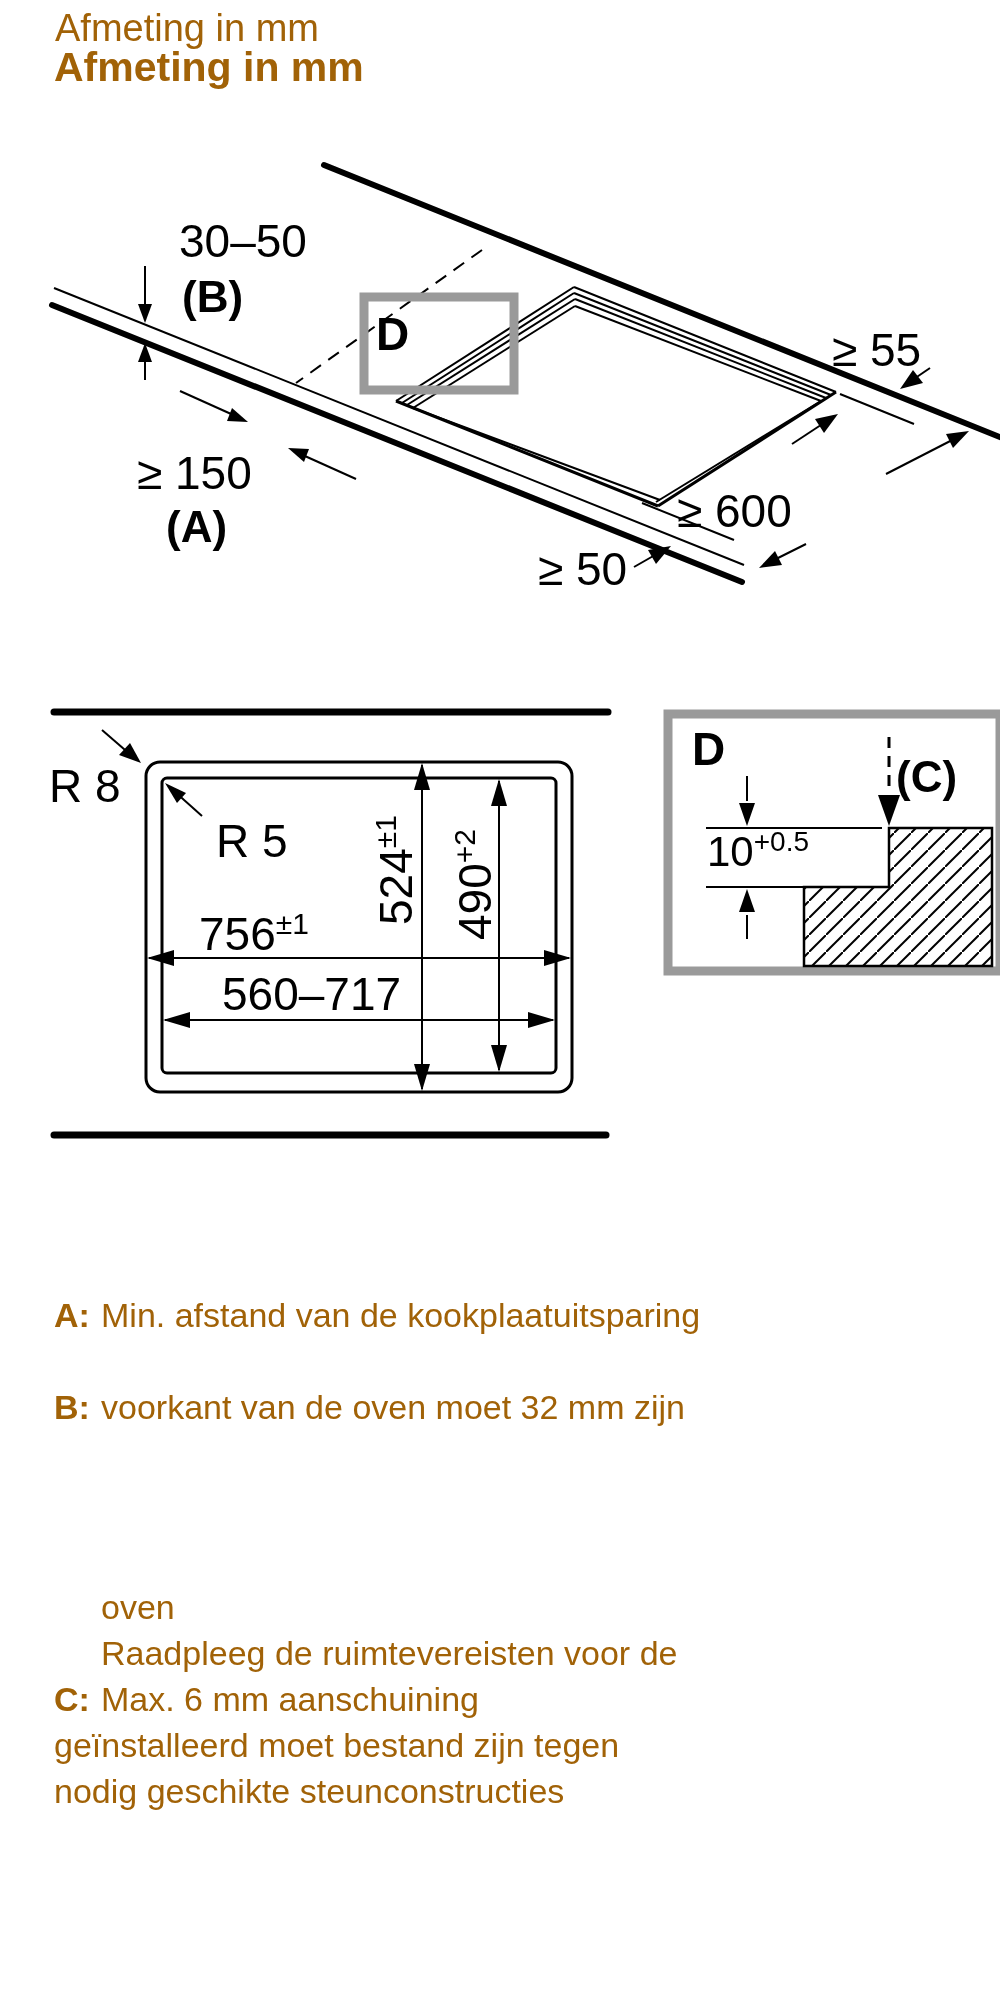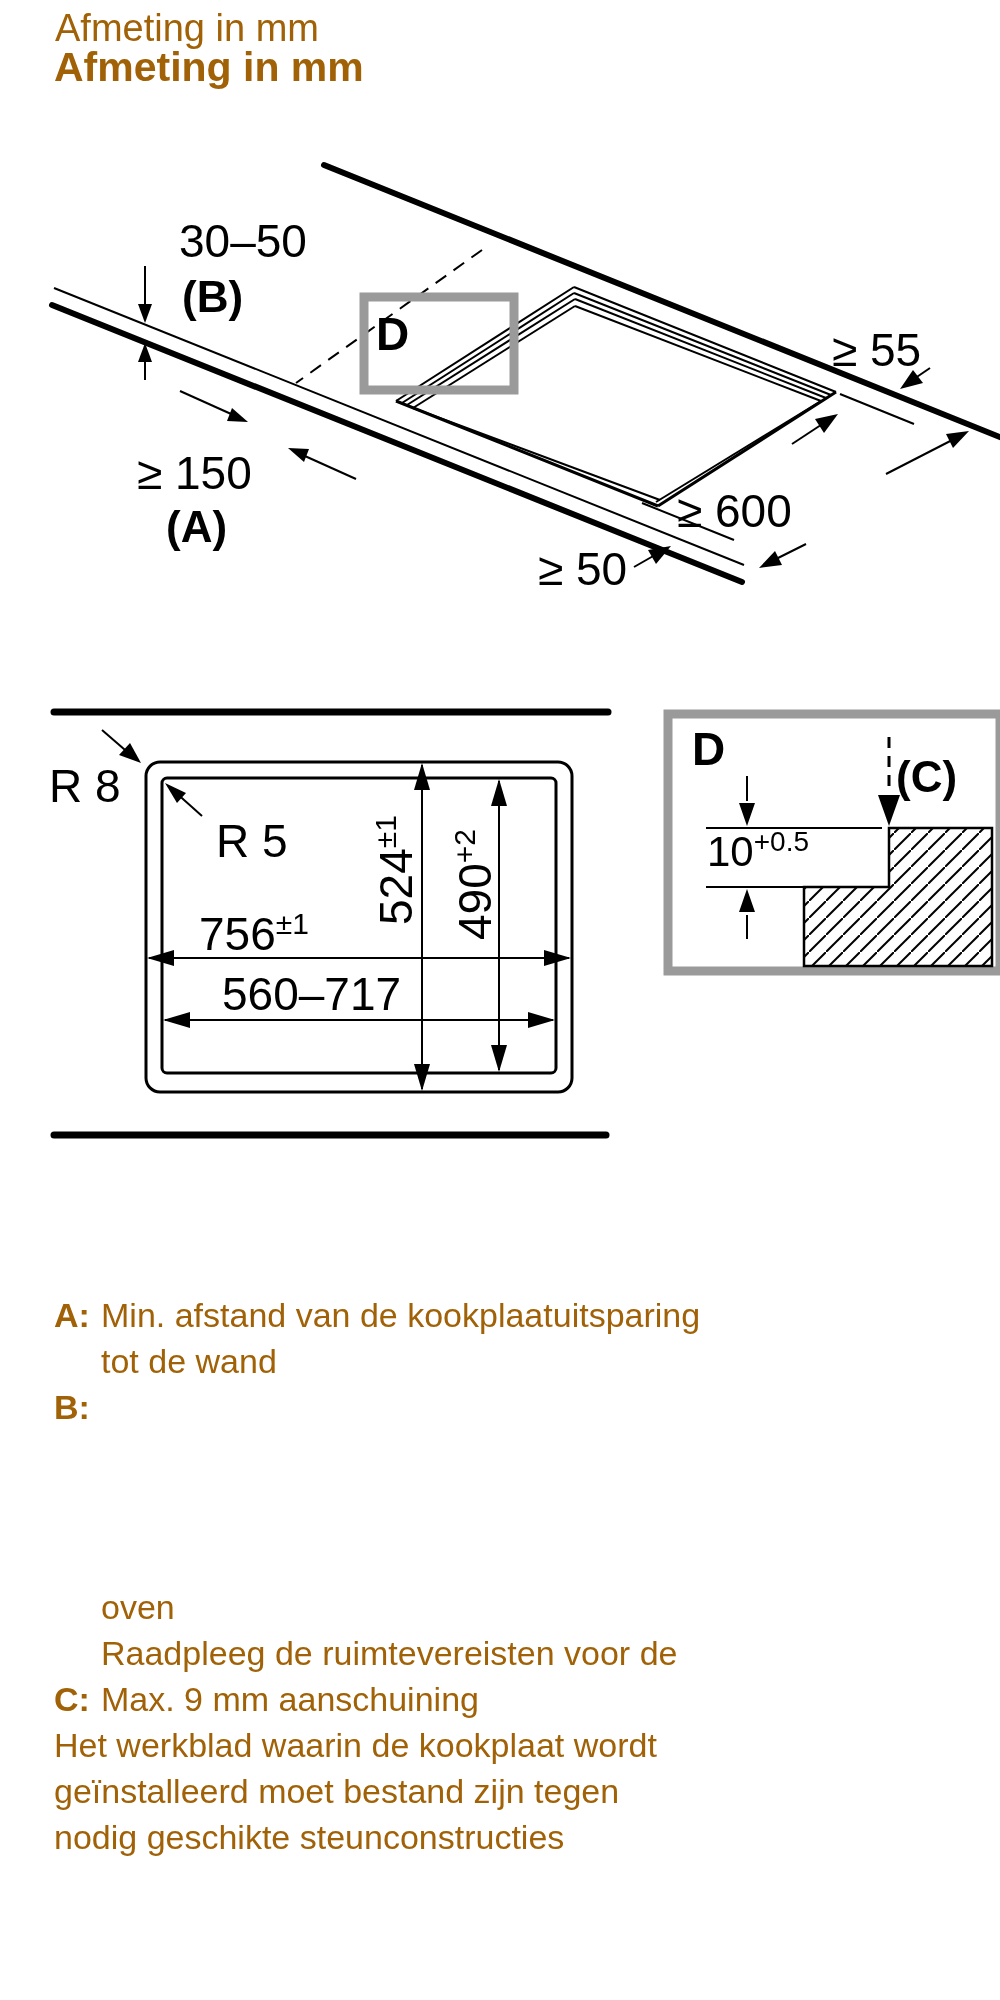--- a/index.html
+++ b/index.html
@@ -186,45 +186,44 @@
       <text x="663" y="866" style="font-size:42px"><tspan>10</tspan><tspan class="sup" dy="-15" style="font-size:28px">+0.5</tspan></text>
     </g>
   </svg>
 
   <div class="notes">
 
     <div class="note" style="top:1292px">
       <span class="note-label">A:</span>
       <div class="note-lines">
         <div>Min. afstand van de kookplaatuitsparing</div>
-        <div>tot de wand</div>
       </div>
     </div>
 
     <div class="note" style="top:1384px">
       <span class="note-label">B:</span>
       <div class="note-lines">
+        <div>voorkant van de oven moet 32 mm zijn</div>
       </div>
     </div>
 
     <div class="note" style="top:1584px">
       <span class="note-label"></span>
       <div class="note-lines">
         <div>oven</div>
         <div>Raadpleeg de ruimtevereisten voor de</div>
       </div>
     </div>
 
     <div class="note" style="top:1676px">
       <span class="note-label">C:</span>
       <div class="note-lines">
-        <div>Max. 9 mm aanschuining</div>
+        <div>Max. 6 mm aanschuining</div>
       </div>
     </div>
   </div>
 
   <div class="footer" style="top:1722px">
-    <div>Het werkblad waarin de kookplaat wordt</div>
     <div>geïnstalleerd moet bestand zijn tegen</div>
     <div>nodig geschikte steunconstructies</div>
   </div>
 
 </div>
 
 </body></html>

